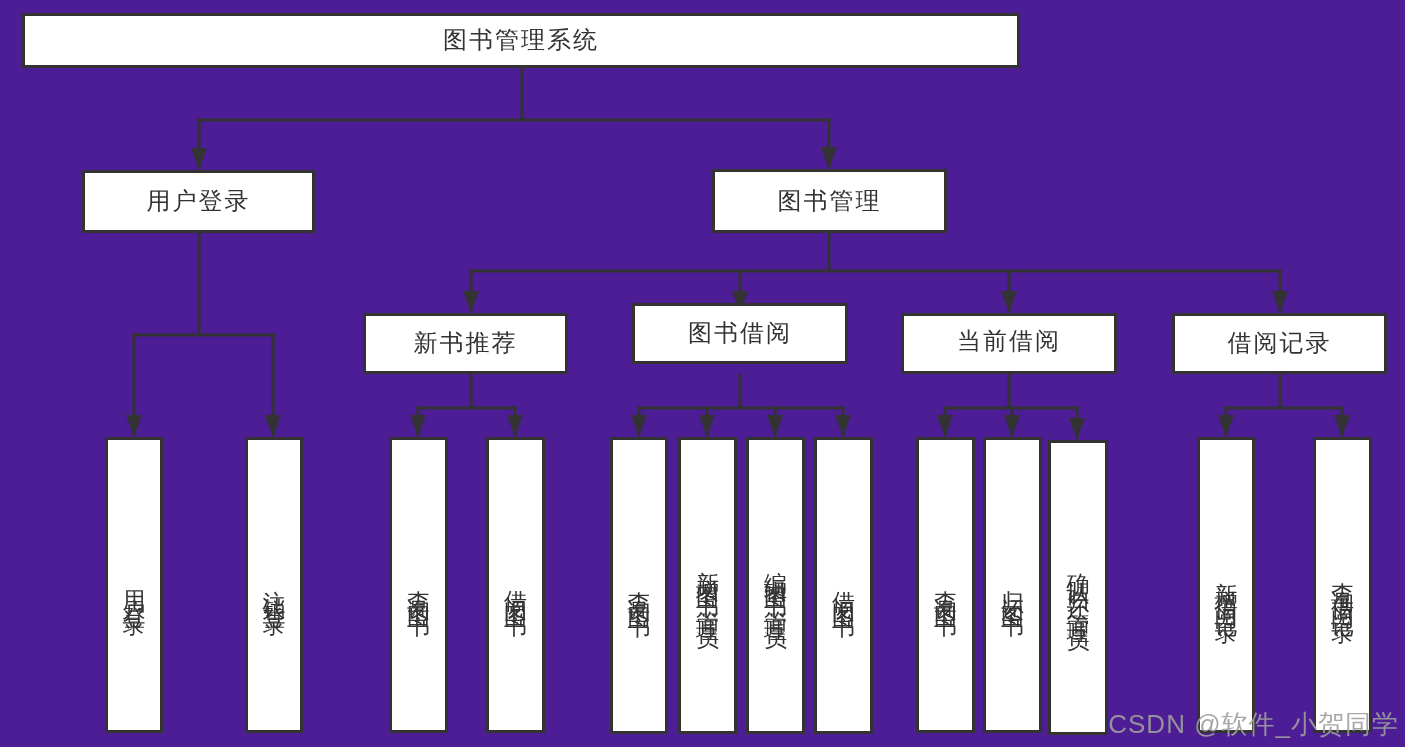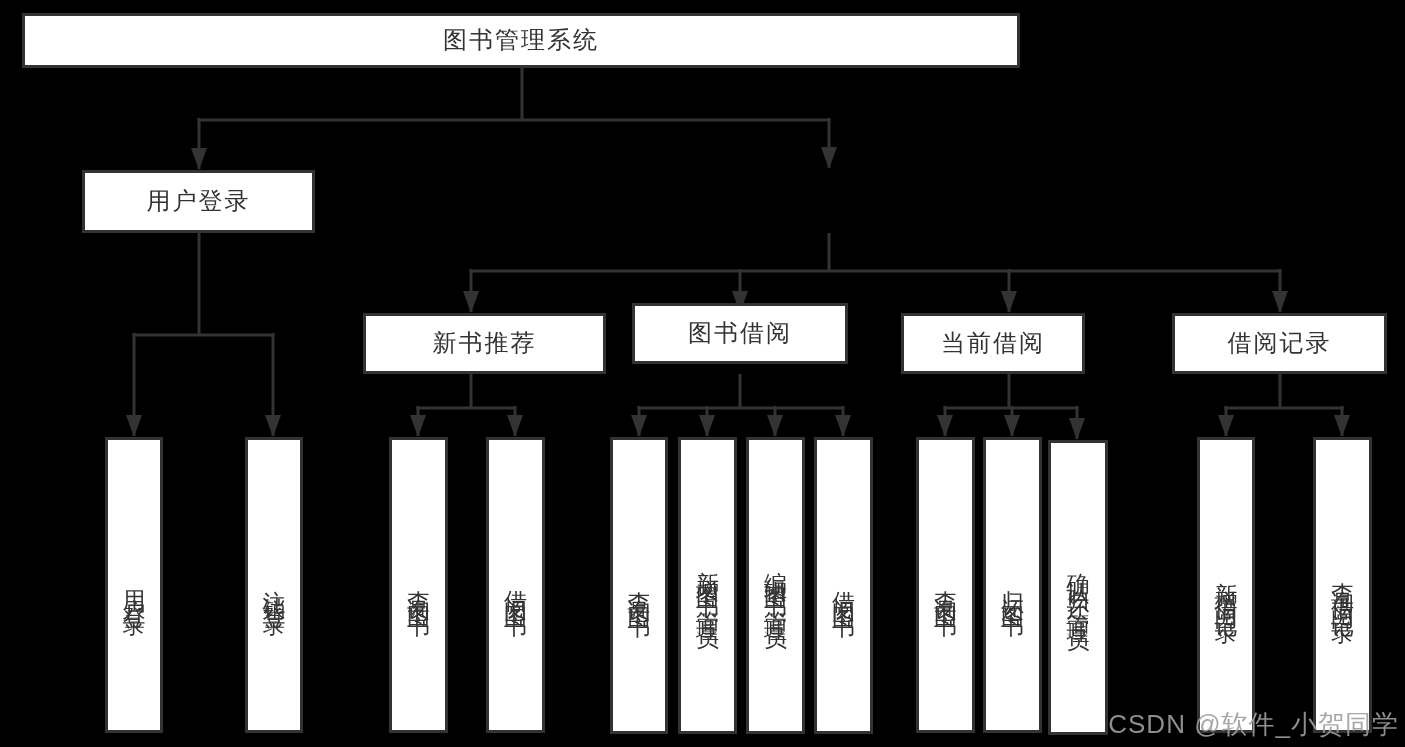--- a/index.html
+++ b/index.html
@@ -5,21 +5,21 @@
   html, body {
     margin: 0;
     padding: 0;
     background: #ffffff;
     font-family: "Liberation Sans", "DejaVu Sans", sans-serif;
   }
   #canvas {
     position: relative;
     width: 1405px;
     height: 747px;
-    background: #000000;
+    background: #4c1d95;
     overflow: hidden;
   }
   #connectors {
     position: absolute;
     left: 0; top: 0;
     width: 1405px;
     height: 747px;
   }
   .node {
     position: absolute;
@@ -111,24 +111,25 @@
       <path d="M1280,374 V408"></path>
       <path d="M1224.5,408 H1343.5"></path>
       <line x1="1226" y1="406" x2="1226" y2="436" marker-end="url(#arrow)"></line>
       <line x1="1342" y1="406" x2="1342" y2="436" marker-end="url(#arrow)"></line>
     </g>
   </svg>
 
   <div class="node" style="left:22px; top:13px; width:998px; height:55px;">图书管理系统</div>
 
   <div class="node" style="left:82px; top:170px; width:233px; height:63px;">用户登录</div>
+  <div class="node" style="left:712px; top:169px; width:235px; height:64px;">图书管理</div>
 
-  <div class="node" style="left:363px; top:313px; width:243px; height:61px;">新书推荐</div>
+  <div class="node" style="left:363px; top:313px; width:205px; height:61px;">新书推荐</div>
   <div class="node" style="left:632px; top:303px; width:216px; height:61px;">图书借阅</div>
-  <div class="node" style="left:901px; top:313px; width:184px; height:61px;">当前借阅</div>
+  <div class="node" style="left:901px; top:313px; width:216px; height:61px;font-family:Liberation Mono, monospace;">当前借阅</div>
   <div class="node" style="left:1172px; top:313px; width:215px; height:61px;">借阅记录</div>
 
   <div class="node leaf" style="left:105px; top:437px; width:58px; height:296px;">用户登录</div>
   <div class="node leaf" style="left:245px; top:437px; width:58px; height:296px;">注销登录</div>
 
   <div class="node leaf" style="left:389px; top:437px; width:59px; height:296px;">查询图书</div>
   <div class="node leaf" style="left:486px; top:437px; width:59px; height:296px;">借阅图书</div>
 
   <div class="node leaf" style="left:610px; top:437px; width:58px; height:297px;">查询图书</div>
   <div class="node leaf" style="left:678px; top:437px; width:59px; height:297px;">新增图书（管理员）</div>

